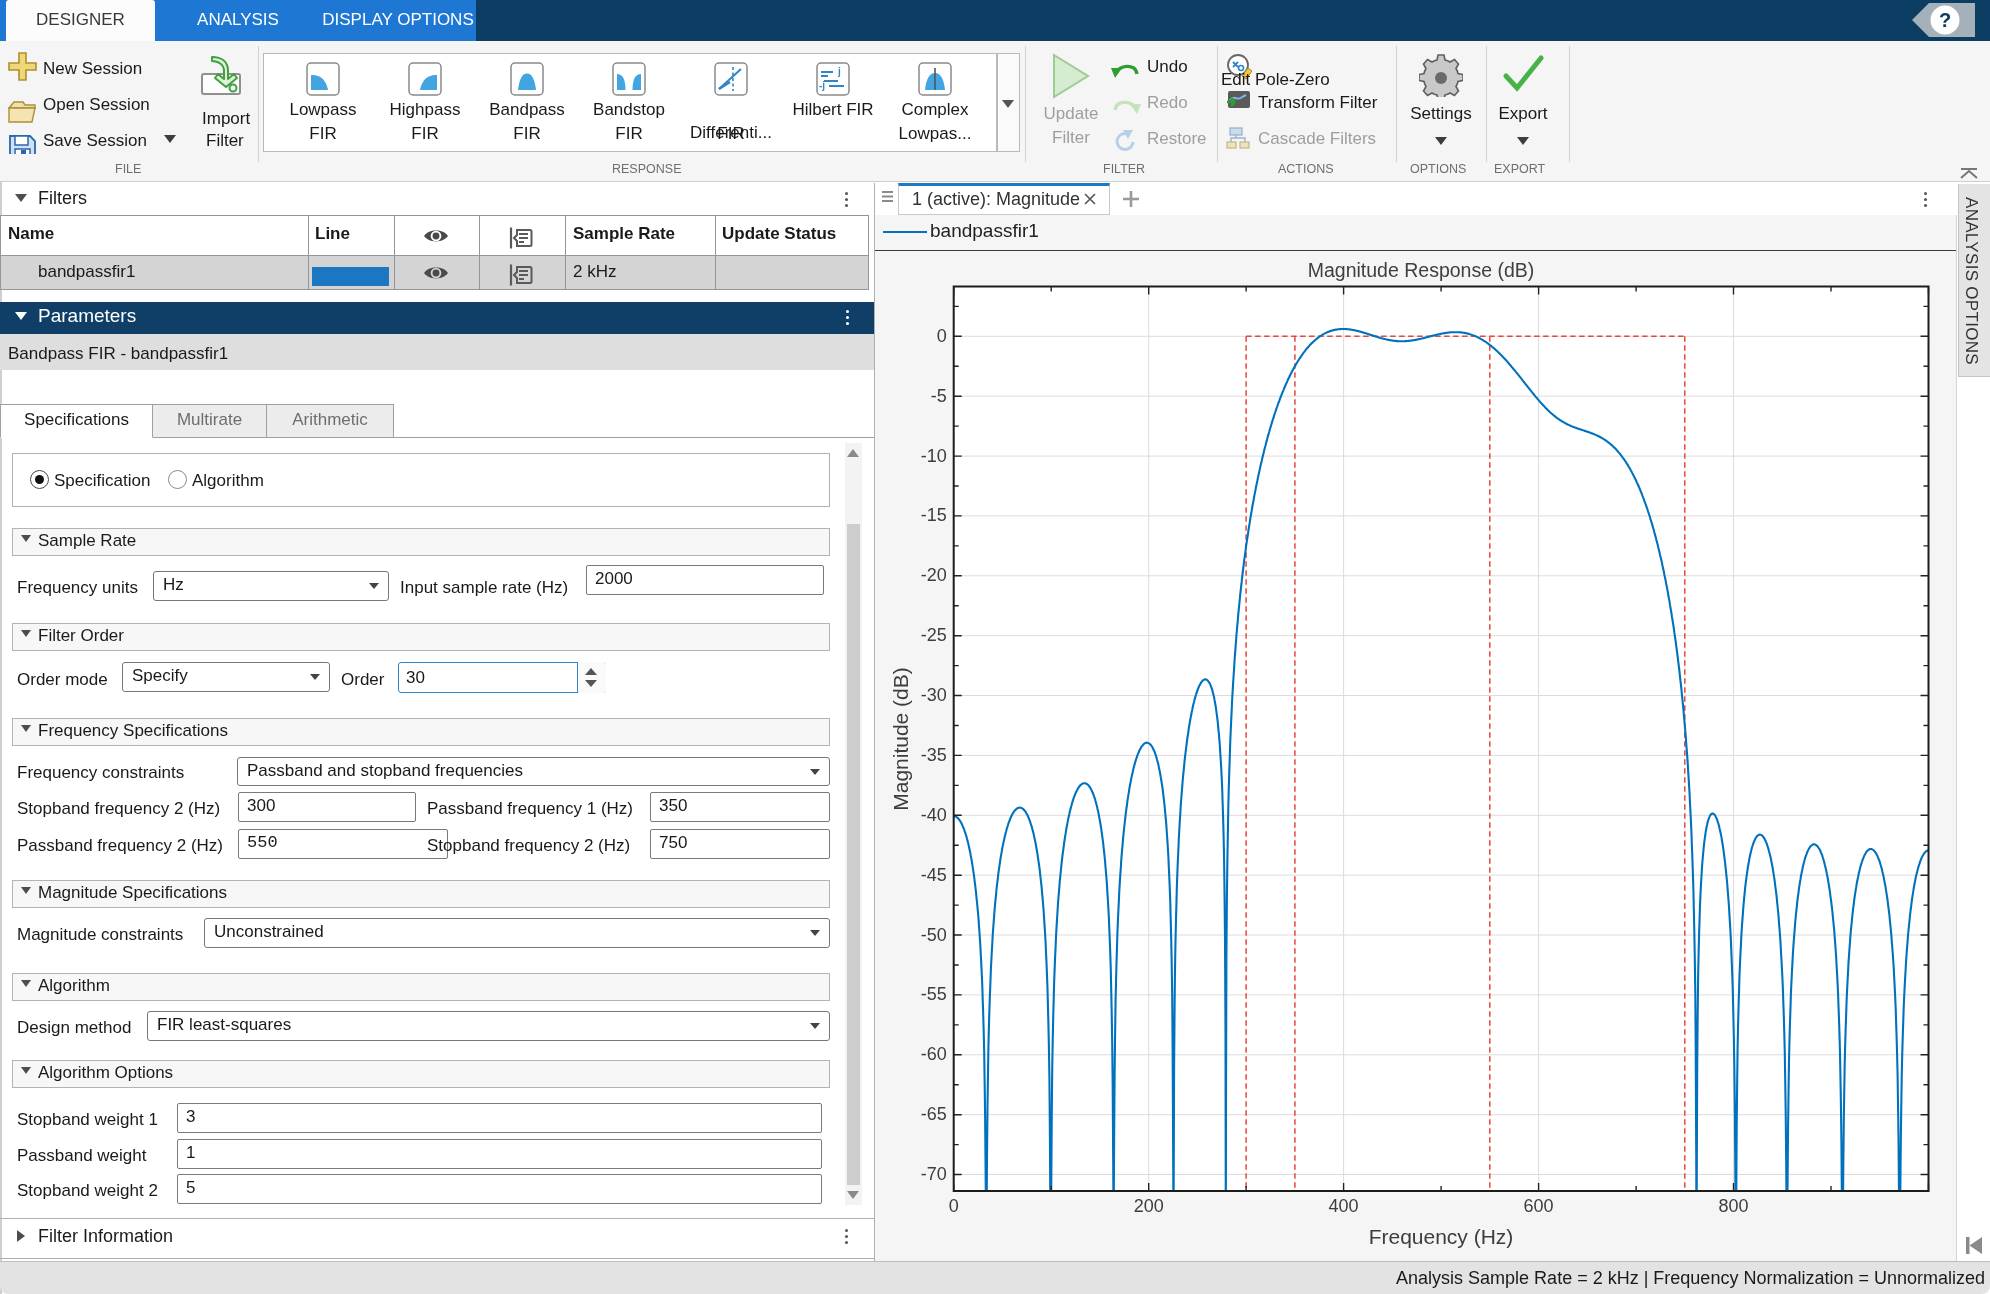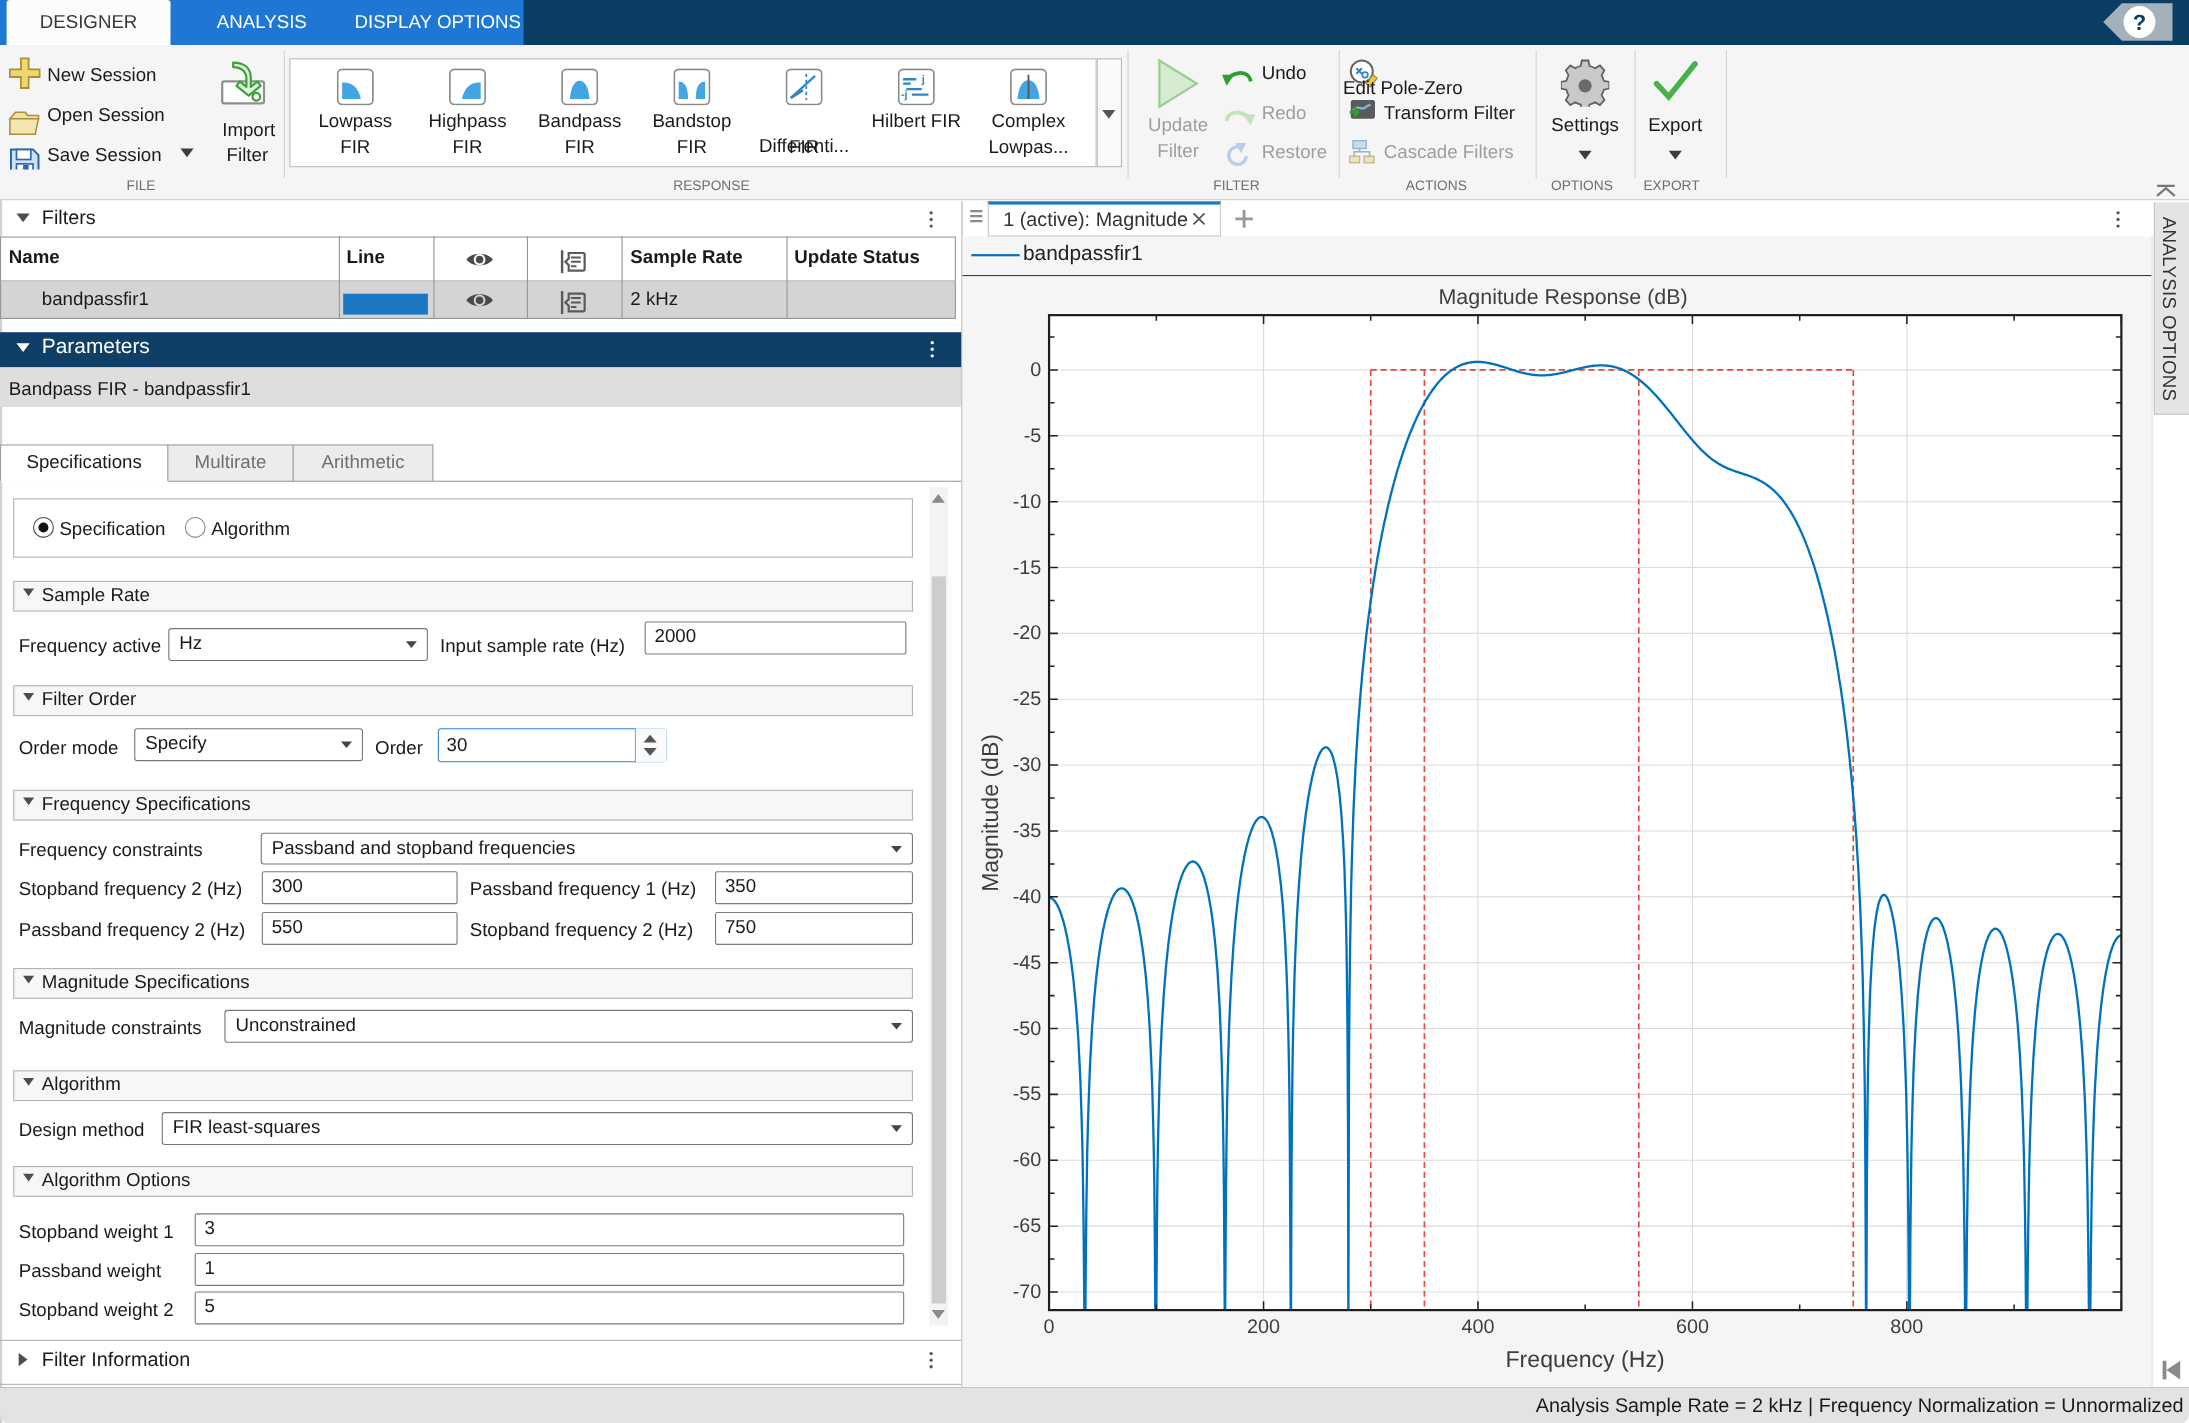--- a/index.html
+++ b/index.html
@@ -219,42 +219,42 @@
 <div class="abs" style="left:152px;top:404px;width:115px;height:34px;background:#ececec;border:1px solid #a0a0a0;font-size:17px;color:#6e6e6e;text-align:center;padding-top:5px;">Multirate</div>
 <div class="abs" style="left:266px;top:404px;width:128px;height:34px;background:#ececec;border:1px solid #a0a0a0;font-size:17px;color:#6e6e6e;text-align:center;padding-top:5px;">Arithmetic</div>
 <div class="abs" style="left:0;top:404px;width:153px;height:34px;background:#fff;border:1px solid #a0a0a0;border-bottom:1px solid #fff;font-size:17px;color:#1a1a1a;text-align:center;padding-top:5px;">Specifications</div>
 <div class="abs" style="left:12px;top:453px;width:818px;height:54px;border:1px solid #b0b0b0;"></div>
 <div class="abs" style="left:30px;top:470px;width:19px;height:19px;border:1px solid #4a4a4a;border-radius:50%;background:#fff;"></div>
 <div class="abs" style="left:35px;top:475px;width:9px;height:9px;border-radius:50%;background:#111;"></div>
 <div class="lbl" style="left:54px;top:471px;">Specification</div>
 <div class="abs" style="left:168px;top:470px;width:19px;height:19px;border:1px solid #8a8a8a;border-radius:50%;background:#fff;"></div>
 <div class="lbl" style="left:192px;top:471px;">Algorithm</div>
 <div class="shead" style="top:528px;"><span class="tri"></span>Sample Rate</div>
-<div class="lbl" style="left:17px;top:578px;">Frequency active</div>
+<div class="lbl" style="left:17px;top:578px;">Frequency units</div>
 <div class="combo" style="left:153px;top:571px;width:236px;height:30px;">Hz</div>
 <div class="lbl" style="left:400px;top:578px;">Input sample rate (Hz)</div>
 <div class="inp" style="left:586px;top:565px;width:238px;height:30px;">2000</div>
 <div class="shead" style="top:623px;"><span class="tri"></span>Filter Order</div>
 <div class="lbl" style="left:17px;top:670px;">Order mode</div>
 <div class="combo" style="left:122px;top:662px;width:208px;height:30px;">Specify</div>
 <div class="lbl" style="left:341px;top:670px;">Order</div>
 <div class="abs" style="left:398px;top:662px;width:208px;height:31px;background:#fff;border:1.5px solid #2e83cc;border-radius:3px;"></div>
 <div class="abs" style="left:406px;top:668px;font-size:17px;">30</div>
 <div class="abs" style="left:577px;top:662px;width:29px;height:31px;border-left:1.5px solid #2e83cc;background:#fafafa;border-radius:0 3px 3px 0;"></div>
 <div class="hdrtri" style="left:585px;top:668px;border-bottom:7px solid #555;border-top-width:0;"></div>
 <div class="hdrtri" style="left:585px;top:680px;border-top:7px solid #555;"></div>
 <div class="shead" style="top:718px;"><span class="tri"></span>Frequency Specifications</div>
 <div class="lbl" style="left:17px;top:763px;">Frequency constraints</div>
 <div class="combo" style="left:237px;top:757px;width:593px;height:29px;">Passband and stopband frequencies</div>
 <div class="lbl" style="left:17px;top:799px;">Stopband frequency 2 (Hz)</div>
 <div class="inp" style="left:238px;top:792px;width:178px;height:30px;">300</div>
 <div class="lbl" style="left:427px;top:799px;">Passband frequency 1 (Hz)</div>
 <div class="inp" style="left:650px;top:792px;width:180px;height:30px;">350</div>
 <div class="lbl" style="left:17px;top:836px;">Passband frequency 2 (Hz)</div>
-<div class="inp" style="left:238px;top:829px;width:178px;height:30px;">550</div>
+<div class="inp" style="left:238px;top:829px;width:210px;height:30px;font-family:Liberation Mono, monospace;">550</div>
 <div class="lbl" style="left:427px;top:836px;">Stopband frequency 2 (Hz)</div>
 <div class="inp" style="left:650px;top:829px;width:180px;height:30px;">750</div>
 <div class="shead" style="top:880px;"><span class="tri"></span>Magnitude Specifications</div>
 <div class="lbl" style="left:17px;top:925px;">Magnitude constraints</div>
 <div class="combo" style="left:204px;top:918px;width:626px;height:30px;">Unconstrained</div>
 <div class="shead" style="top:973px;"><span class="tri"></span>Algorithm</div>
 <div class="lbl" style="left:17px;top:1018px;">Design method</div>
 <div class="combo" style="left:147px;top:1011px;width:683px;height:30px;">FIR least-squares</div>
 <div class="shead" style="top:1060px;"><span class="tri"></span>Algorithm Options</div>
 <div class="lbl" style="left:17px;top:1110px;">Stopband weight 1</div>

